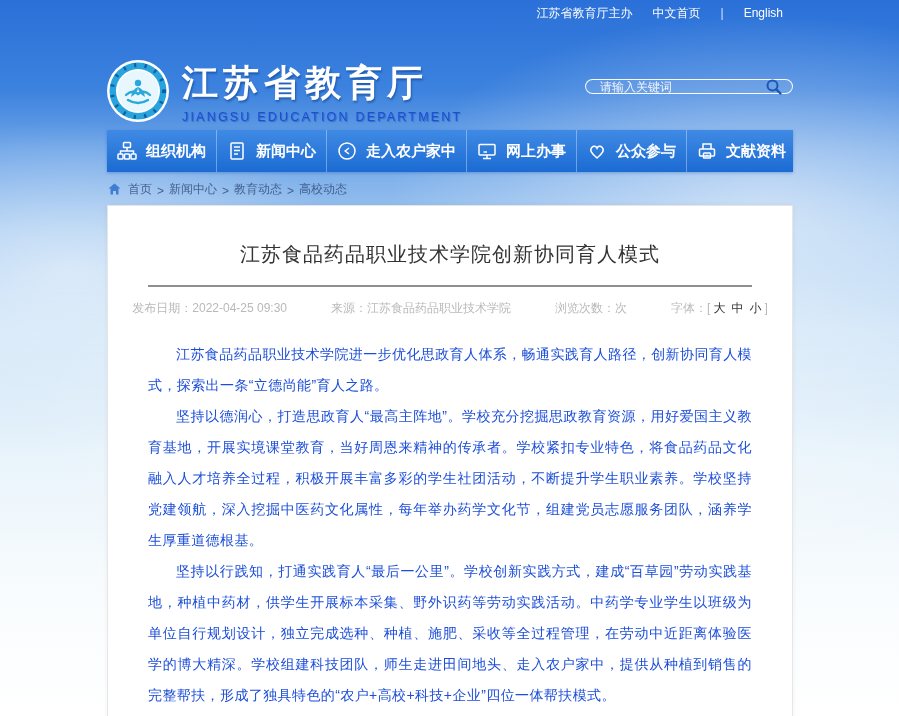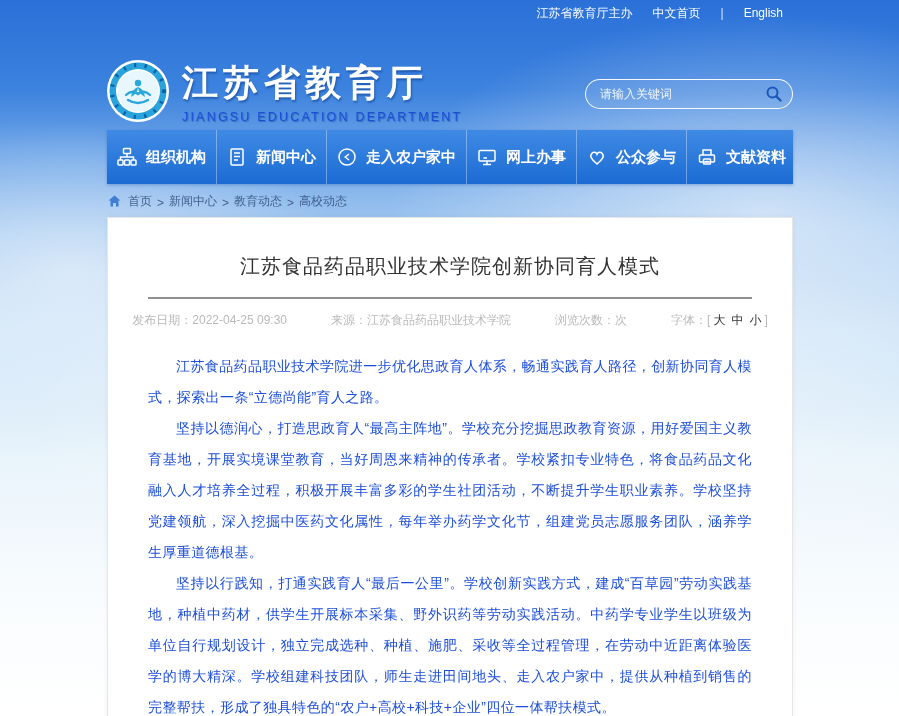--- a/index.html
+++ b/index.html
@@ -28,33 +28,33 @@
   .sitename { position:absolute; left:182px; top:33px; }
   .sitename .cn {
     font-size:36px; font-weight:700; color:#ffffff; letter-spacing:5px;
     text-shadow:1px 2px 2px rgba(10,60,140,.55);
   }
   .sitename .en {
     margin-top:2px; font-size:12.5px; color:#1d4ed8; letter-spacing:2.2px;
     text-shadow:1px 1px 1px rgba(10,60,140,.45);
   }
   .search {
-    position:absolute; right:106px; top:53px; width:208px; height:30px;
+    position:absolute; right:106px; top:53px; width:208px; height:15px;
     border:1px solid rgba(255,255,255,.95); border-radius:15px;
     background:rgba(255,255,255,.07); display:flex; align-items:center;
   }
   .search input {
     flex:1; border:none; outline:none; background:transparent;
     padding:0 8px 0 14px; font-size:12px; color:#ffffff;
   }
   .search input::placeholder { color:rgba(255,255,255,.9); }
   .search .mag { margin-right:9px; cursor:pointer; display:flex; }
   
   .nav {
-    margin-left:107px; width:686px; height:54px; display:flex;
+    margin-left:107px; width:686px; height:42px; display:flex;
     background:linear-gradient(180deg,#3f8ae4,#1b6bd3);
     box-shadow:0 1px 3px rgba(20,80,170,.35);
   }
   .nav-item {
     flex:1 1 auto; display:flex; align-items:center; justify-content:center;
     gap:9px; color:#ffffff; font-size:15px; font-weight:700; cursor:pointer;
     border-right:1px solid rgba(255,255,255,.35); padding:0 10px; white-space:nowrap;
   }
   .nav-item:last-child { border-right:none; }
   .nav-item svg { display:block; }

